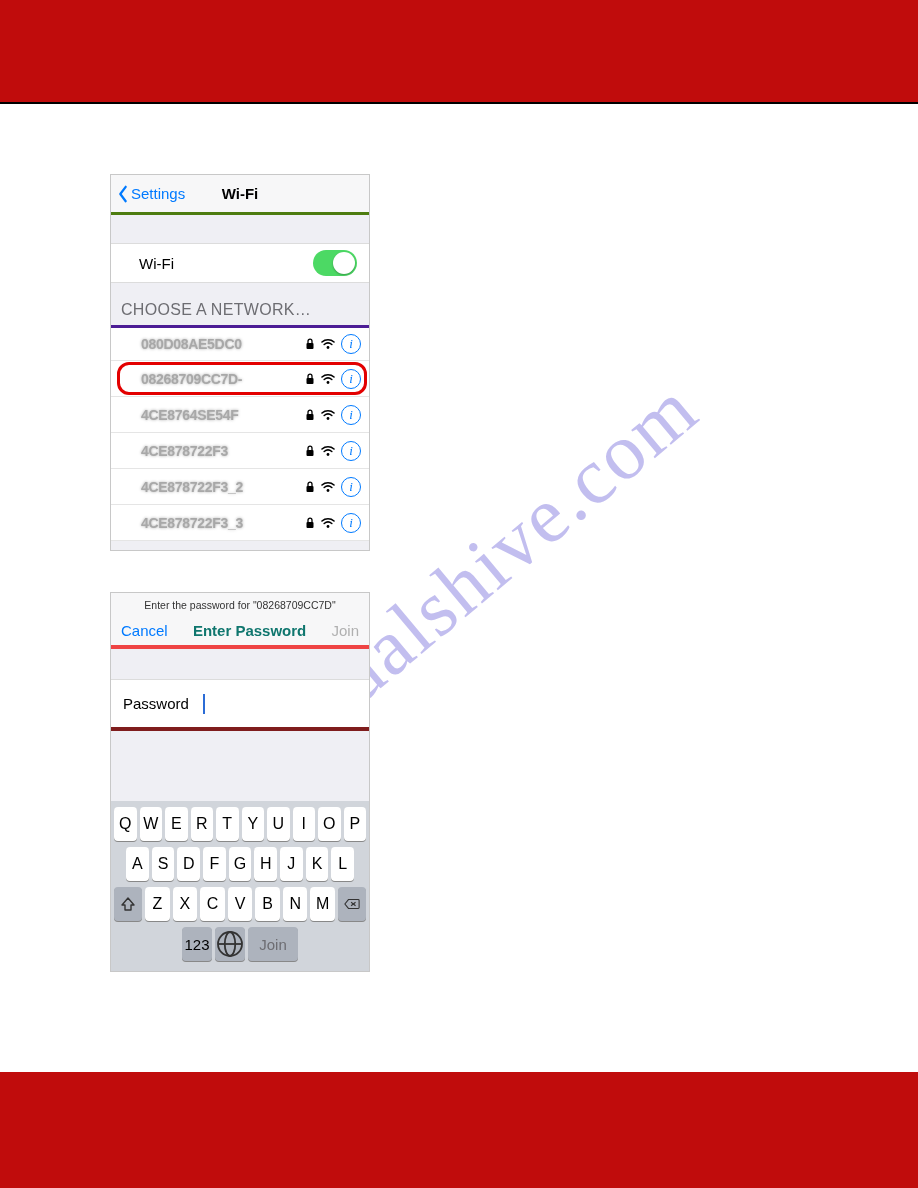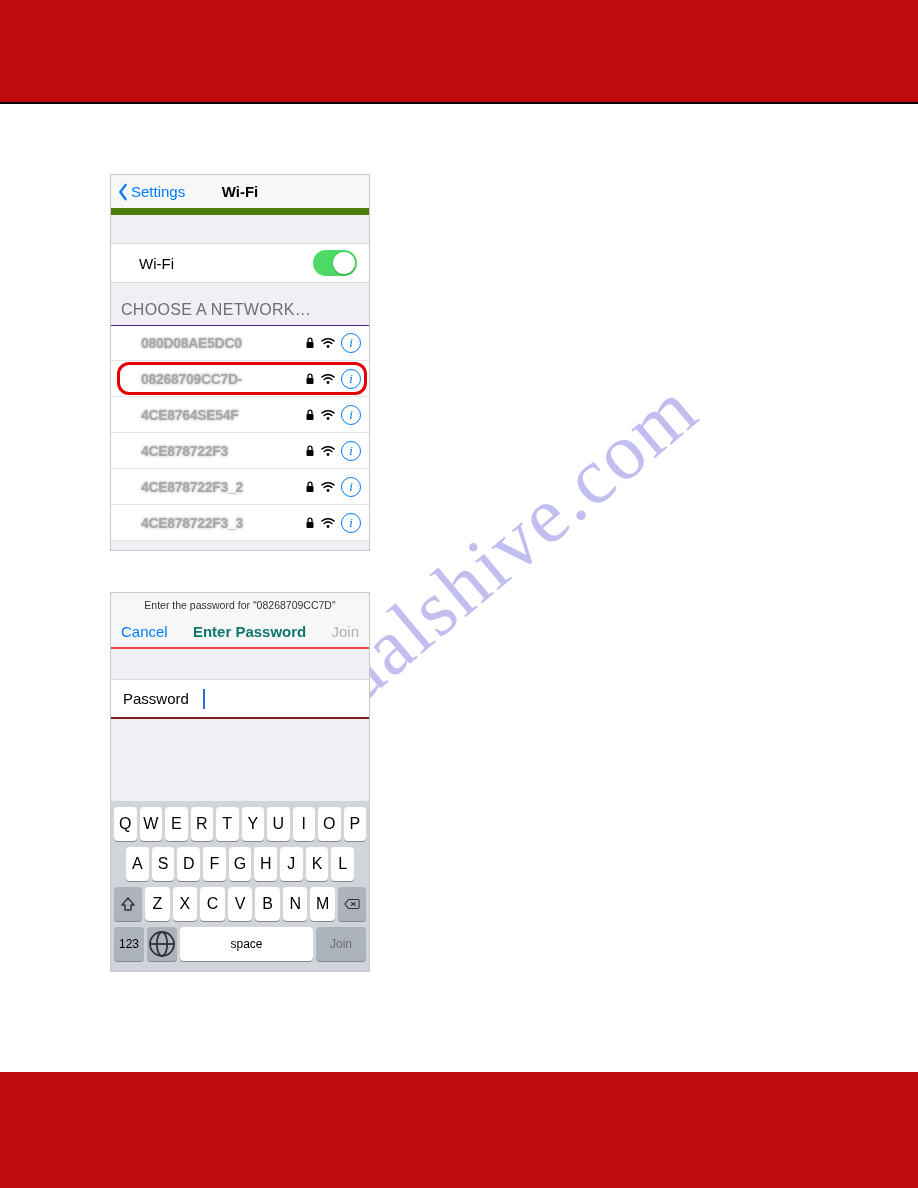--- a/index.html
+++ b/index.html
@@ -39,21 +39,21 @@
     border: 1px solid #c8c8c8;
     background: #efeff4;
     overflow: hidden;
   }
   .phone1 { left: 110px; top: 70px; height: 377px; }
   .phone2 { left: 110px; top: 488px; height: 380px; }
 
   .navbar {
     height: 40px;
     background: #f7f7f8;
-    border-bottom: 7px solid #4d7c0f;
+    border-bottom: 3px solid #4d7c0f;
     display: flex;
     align-items: center;
     position: relative;
   }
   .back {
     color: #007aff;
     font-size: 15px;
     display: flex;
     align-items: center;
     padding-left: 6px;
@@ -110,21 +110,21 @@
   .net-row {
     background: #fff;
     height: 36px;
     display: flex;
     align-items: center;
     padding: 0 8px 0 30px;
     border-bottom: 1px solid #e5e5e5;
     font-size: 14px;
     position: relative;
   }
-  .net-row:first-child { border-top: 1px solid #4c1d95; }
+  .net-row:first-child { border-top: 3px solid #4c1d95; }
   .ssid {
     flex: 1;
     color: #a8a8a8;            
     text-shadow: 0 0 3px #aaa;
     letter-spacing: -0.3px;
     font-weight: 600;
   }
   .icons { display: flex; align-items: center; gap: 6px; }
   .lock { width: 10px; height: 12px; }
   .wifi { width: 14px; height: 12px; }
@@ -152,37 +152,37 @@
   .prompt {
     font-size: 10.5px;
     text-align: center;
     color: #333;
     padding: 6px 4px 4px 4px;
     background: #f7f7f8;
   }
   .navbar2 {
     height: 34px;
     background: #f7f7f8;
-    border-bottom: 2px solid #ef4444;
+    border-bottom: 4px solid #ef4444;
     display: flex;
     align-items: center;
     justify-content: space-between;
     padding: 0 10px;
     font-size: 15px;
   }
   .cancel { color: #007aff; }
   .join-dim { color: #b0b0b0; }
   .nav2-title { font-weight: 600; color:#0f766e; }
 
   .pw-row {
     margin-top: 30px;
     background: #fff;
     border-top: 1px solid #dcdcdc;
-    border-bottom: 2px solid #7f1d1d;
-    height: 40px;
+    border-bottom: 4px solid #7f1d1d;
+    height: 52px;
     display: flex;
     align-items: center;
     padding: 0 12px;
     font-size: 15px;
     gap: 14px;
   }
   .pw-label { color: #000; }
   .cursor {
     width: 2px; height: 20px;
     background: #2b6cd6;
@@ -214,21 +214,21 @@
     font-size: 16px;
     color: #000;
   }
   .krow.r2 { padding: 0 12px; }
   .key.func {
     background: #adb3bd;
     flex: 0 0 28px;
   }
   .key.func svg { width: 16px; height: 16px; }
   .krow.r3 { padding: 0; }
-  .krow.r4 .key { font-size: 12px; }
+  .krow.r4 .key { font-size: 15px; }
   .key.space { flex: 4; font-size: 14px; }
   .key.joinkey {
     background: #adb3bd;
     color: #6d6d72;
     flex: 0 0 50px;
     font-size: 14px;
   }
   .key.num { background:#adb3bd; flex:0 0 30px; font-size:12px;}
   .key.globe { background:#adb3bd; flex:0 0 30px;}
 </style>
@@ -415,18 +415,17 @@
         </div>
       <div class="krow r4">
         <div class="key num">123</div>
         <div class="key globe">
           <svg viewBox="0 0 20 20">
               <circle cx="10" cy="10" r="8" fill="none" stroke="#333" stroke-width="1.2"></circle>
               <ellipse cx="10" cy="10" rx="3.5" ry="8" fill="none" stroke="#333" stroke-width="1.2"></ellipse>
               <line x1="2" y1="10" x2="18" y2="10" stroke="#333" stroke-width="1.2"></line>
             </svg>
         </div>
-        <div class="key space">space</div>
         <div class="key joinkey">Join</div>
       </div>
     </div>
   </div>
 </div>
 
 </body></html>

